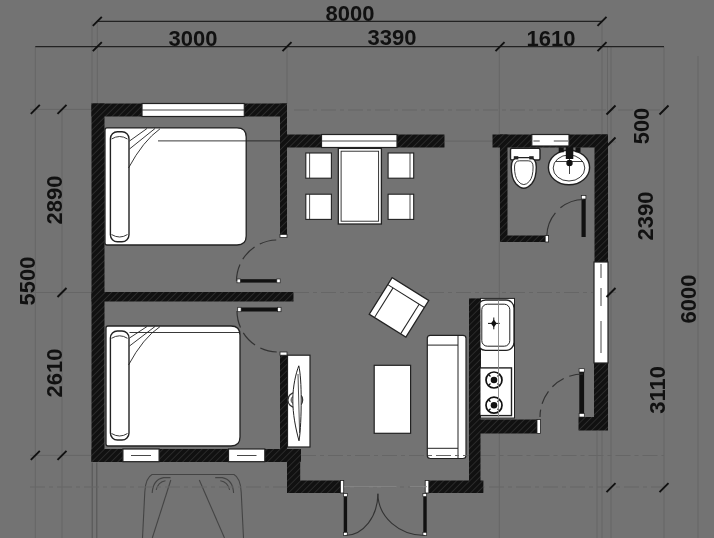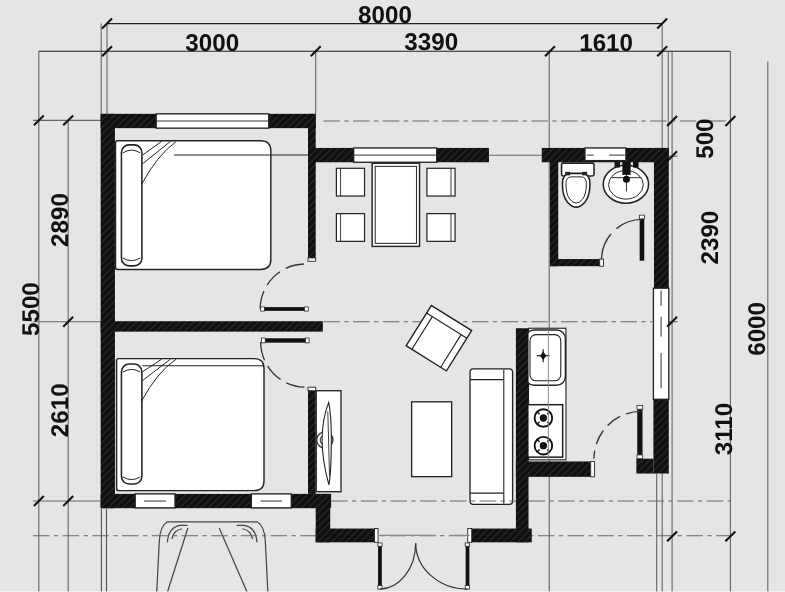--- a/index.html
+++ b/index.html
@@ -1,15 +1,15 @@
 <!DOCTYPE html>
 <html><head><meta charset="utf-8">
 <style>
 html,body{margin:0;padding:0;background:#fff}
-#page{position:relative;width:714px;height:538px;background:#e5e5e5;overflow:hidden;
+#page{position:relative;width:714px;height:538px;background:#737373;overflow:hidden;
 font-family:"Liberation Sans",sans-serif}
 svg{position:absolute;left:0;top:0}
 </style></head>
 <body>
 <div id="page">
 <svg width="714" height="538" viewBox="0 0 714 538">
 <defs>
 <pattern id="hatch" patternUnits="userSpaceOnUse" width="4.6" height="4.6" patternTransform="rotate(45)">
   <rect width="4.6" height="4.6" fill="#111111"></rect>
   <line x1="0" y1="0" x2="0" y2="4.6" stroke="#3c3c3c" stroke-width="1.1"></line>

